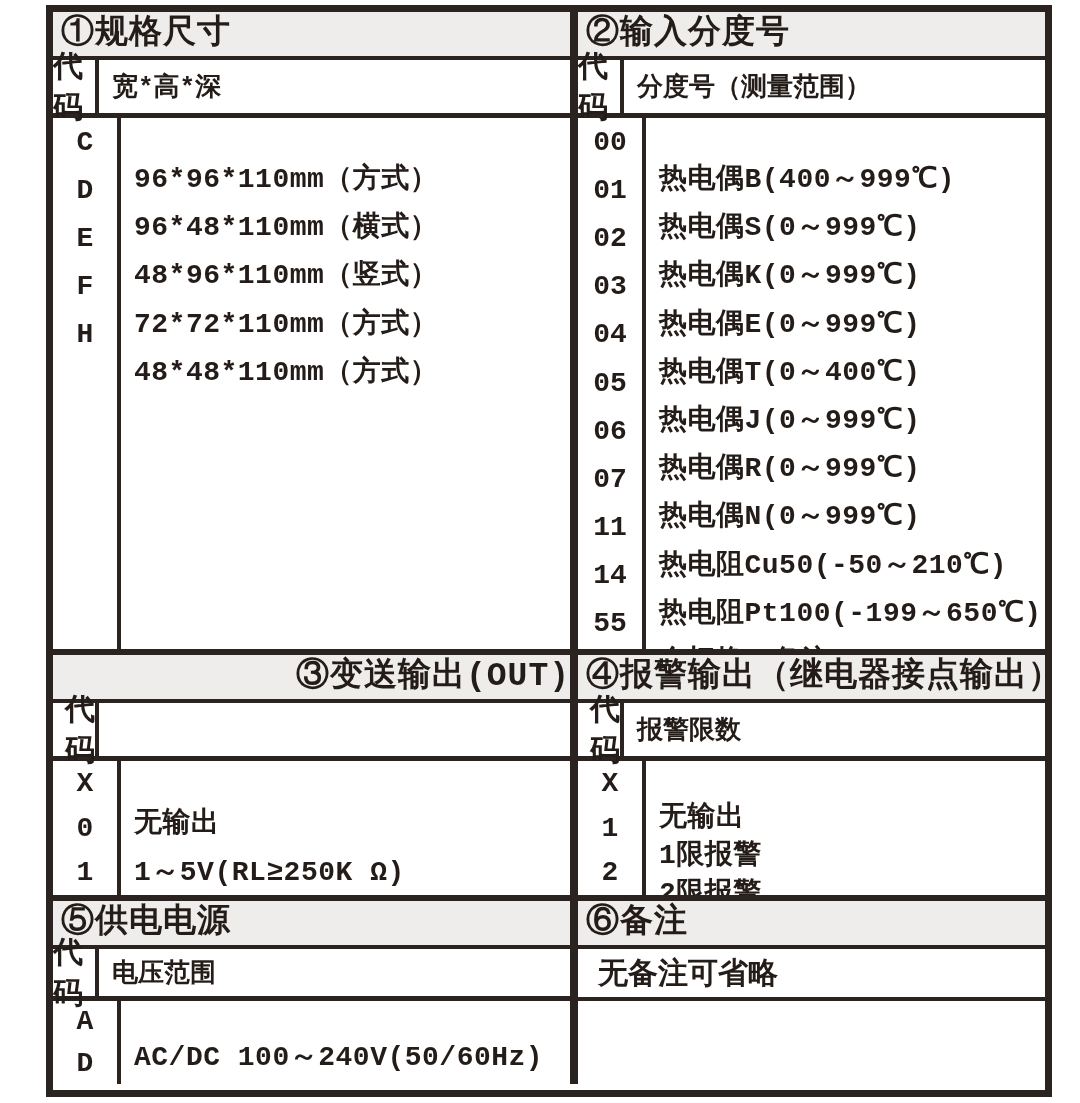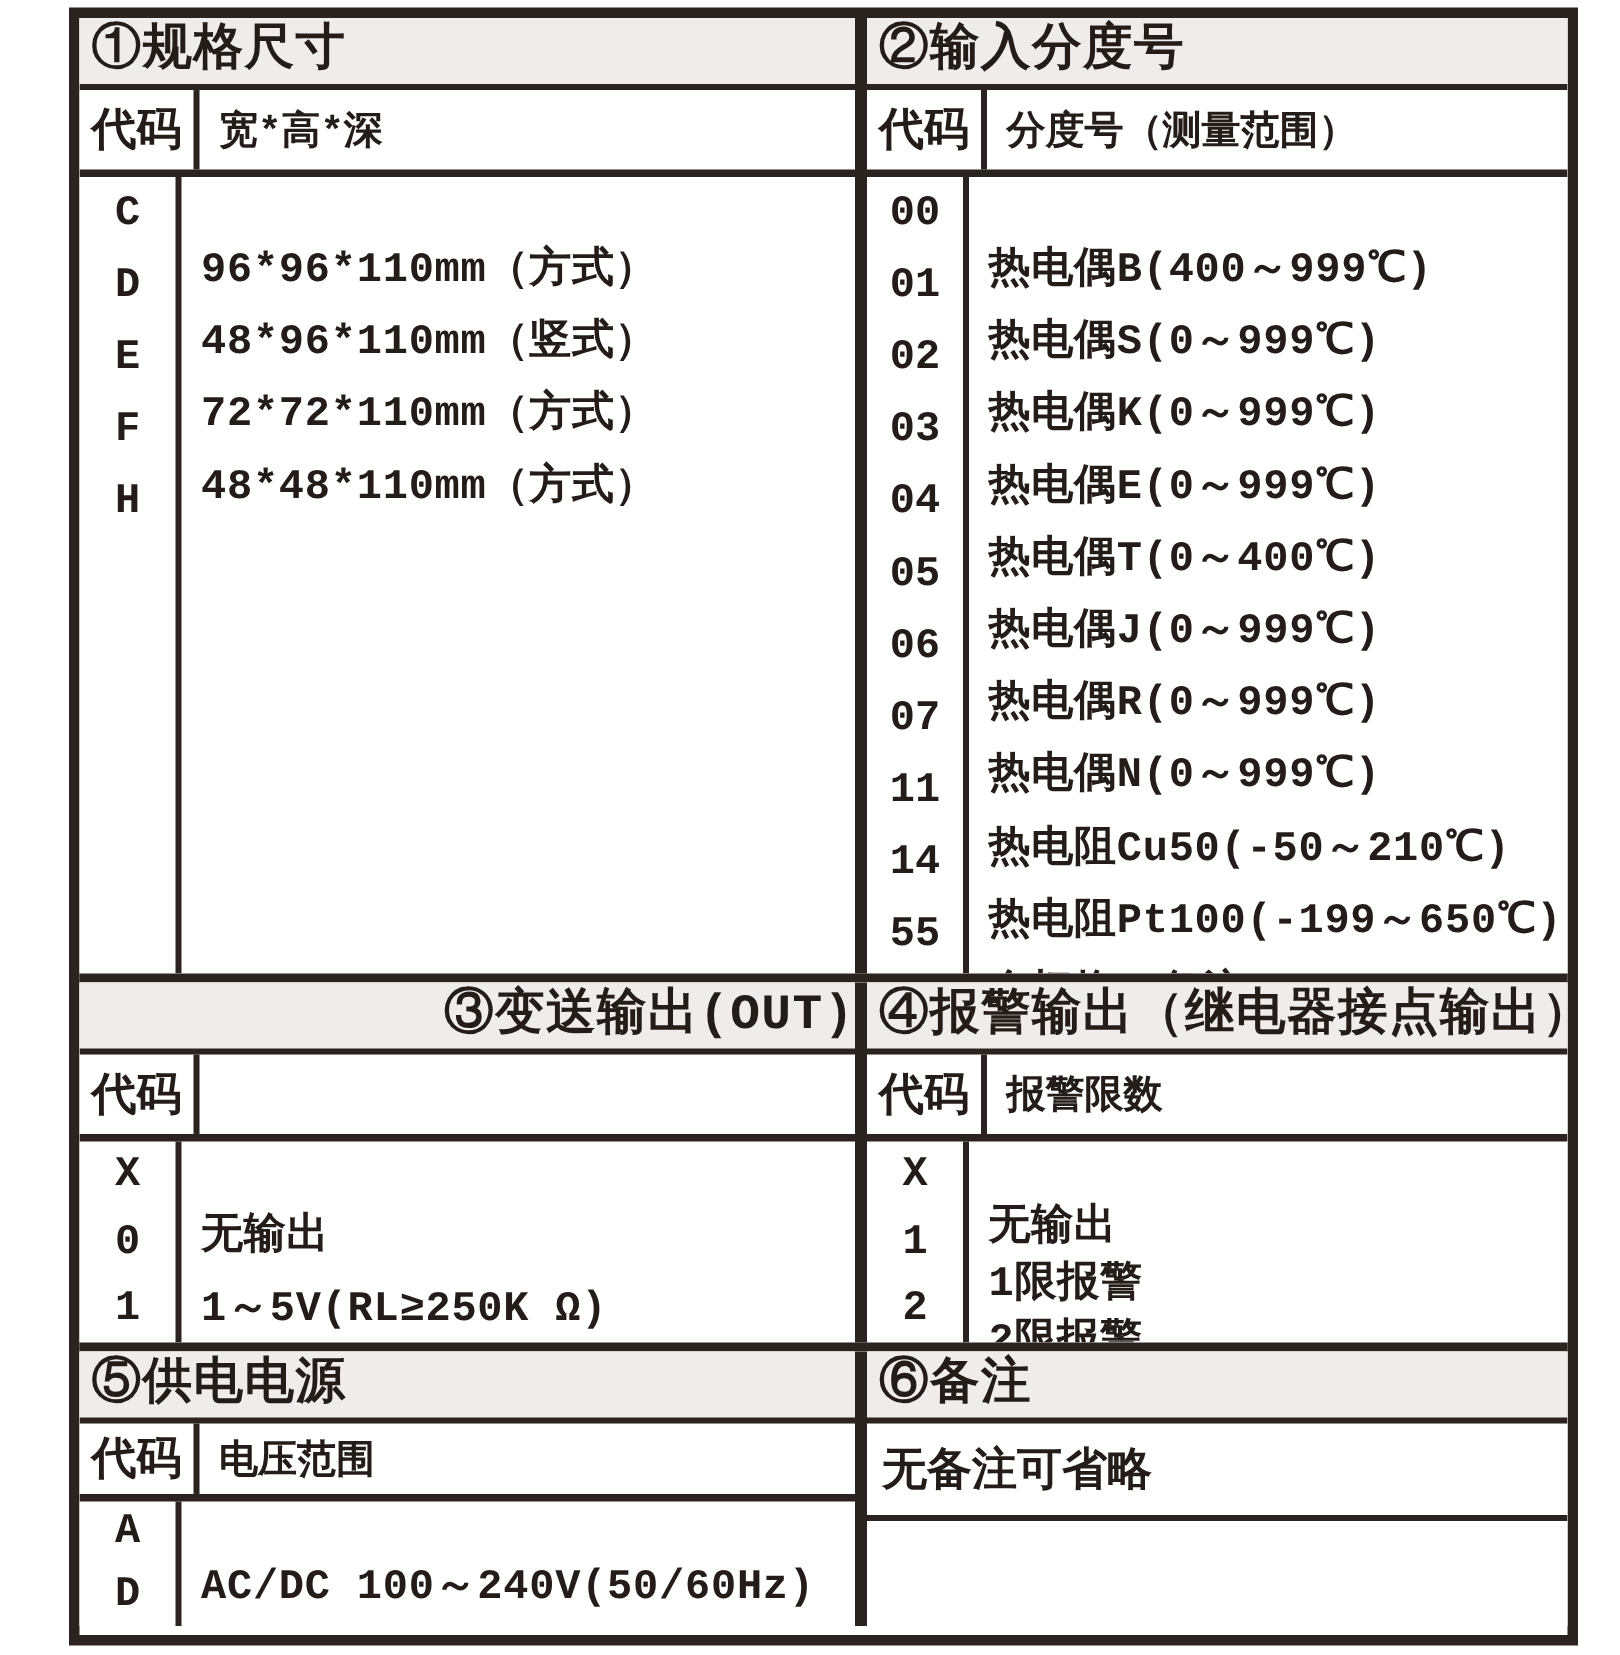--- a/index.html
+++ b/index.html
@@ -31,41 +31,41 @@
   .title-bar{
     flex:none;height:48px;background:var(--titlebg);
     border-bottom:4px solid var(--border);
     font-size:33px;line-height:44px;padding-left:8px;
     white-space:nowrap;letter-spacing:1px;
   }
   .hdr{flex:none;display:flex;border-bottom:5px solid var(--border);}
   .hdr{height:58px;}
   .band3 .hdr{height:52px;}
   .hcode{
-    flex:none;width:80px;border-right:4px solid var(--border);
+    flex:none;width:46px;border-right:4px solid var(--border);
     display:flex;align-items:center;justify-content:center;
     font-size:30px;letter-spacing:0;
   }
   .hdesc{
     flex:1;display:flex;align-items:center;padding-left:13px;
     font-size:26px;white-space:nowrap;letter-spacing:0;
   }
   .body{flex:1;display:flex;min-height:0;}
   .code-col{flex:none;width:68px;border-right:4px solid var(--border);display:flex;flex-direction:column;}
   .desc-col{flex:1;display:flex;flex-direction:column;overflow:hidden;margin-top:36px;}
   .r{display:flex;align-items:center;white-space:nowrap;font-size:28px;letter-spacing:0.5px;}
   .code-col .r{justify-content:center;letter-spacing:0;}
   .desc-col .r{padding-left:13px;}
   
   .band1 .r{flex:none;height:48.2px;}
   .band2 .r,.band3 .r{flex:1;}
   
   .note-row{
-    flex:none;height:65px;border-bottom:4px solid var(--border);
-    display:flex;align-items:center;padding-left:10px;
+    flex:none;height:52px;border-bottom:4px solid var(--border);
+    display:flex;align-items:center;padding-left:20px;
     font-size:30px;white-space:nowrap;
   }
   .empty-fill{flex:1;}
 </style>
 </head>
 <body>
 
 <div class="sheet">
 
   <div class="band band1">
@@ -79,20 +79,21 @@
       <div class="body">
         <div class="code-col">
           <div class="r">C</div>
           <div class="r">D</div>
           <div class="r">E</div>
           <div class="r">F</div>
           <div class="r">H</div>
         </div>
         <div class="desc-col">
           <div class="r">96*96*110mm（方式）</div>
+          <div class="r">96*48*110mm（横式）</div>
           <div class="r">48*96*110mm（竖式）</div>
           <div class="r">72*72*110mm（方式）</div>
           <div class="r">48*48*110mm（方式）</div>
         </div>
       </div>
     </div>
 
     <div class="cell">
       <div class="title-bar">②输入分度号</div>
       <div class="hdr">

